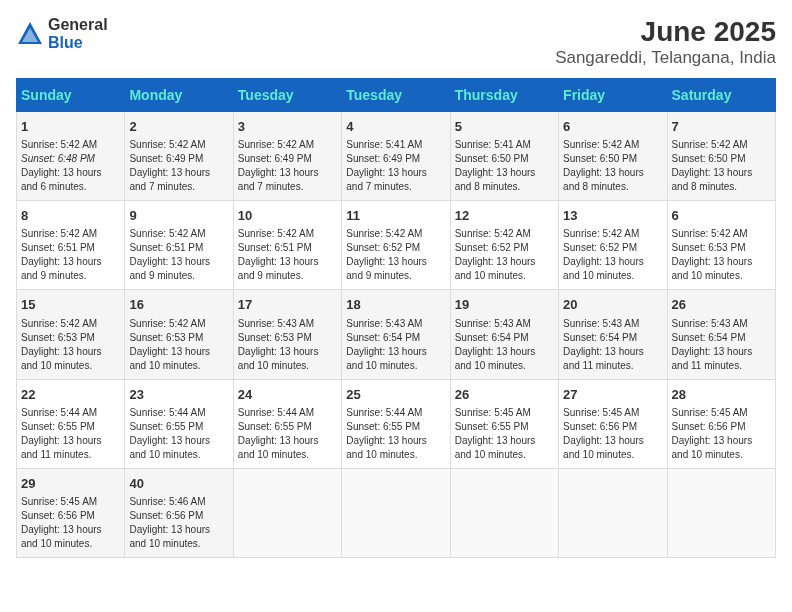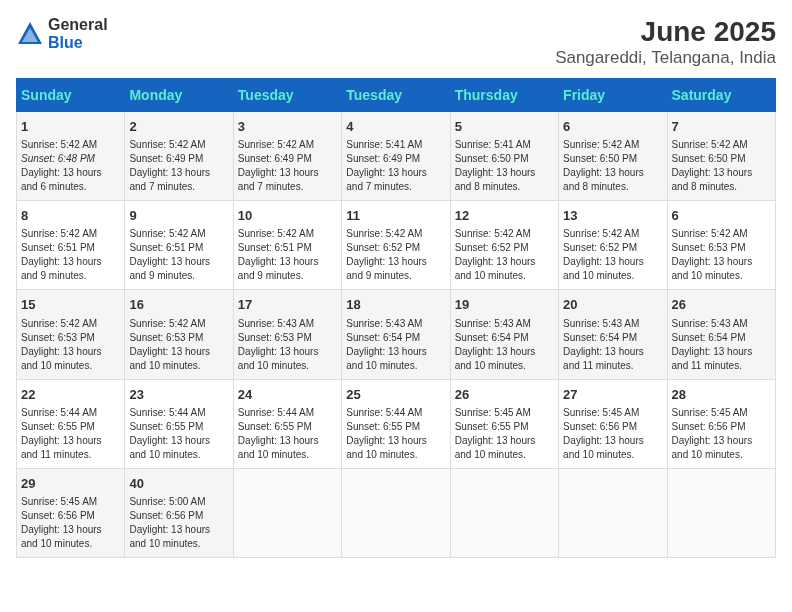--- a/index.html
+++ b/index.html
@@ -332,21 +332,21 @@
       <tr>
         <td>
           <span class="day-num">29</span>
           <span style="display: block;">Sunrise: 5:45 AM</span>
           <span style="display: block;">Sunset: 6:56 PM</span>
           <span style="display: block;">Daylight: 13 hours</span>
           <span style="display: block;">and 10 minutes.</span>
         </td>
         <td>
           <span class="day-num">40</span>
-          <span style="display: block;">Sunrise: 5:00 AM</span>
+          <span style="display: block;">Sunrise: 5:46 AM</span>
           <span style="display: block;">Sunset: 6:56 PM</span>
           <span style="display: block;">Daylight: 13 hours</span>
           <span style="display: block;">and 10 minutes.</span>
         </td>
         <td class="empty-cell"></td>
         <td class="empty-cell"></td>
         <td class="empty-cell"></td>
         <td class="empty-cell"></td>
         <td class="empty-cell"></td>
       </tr>

